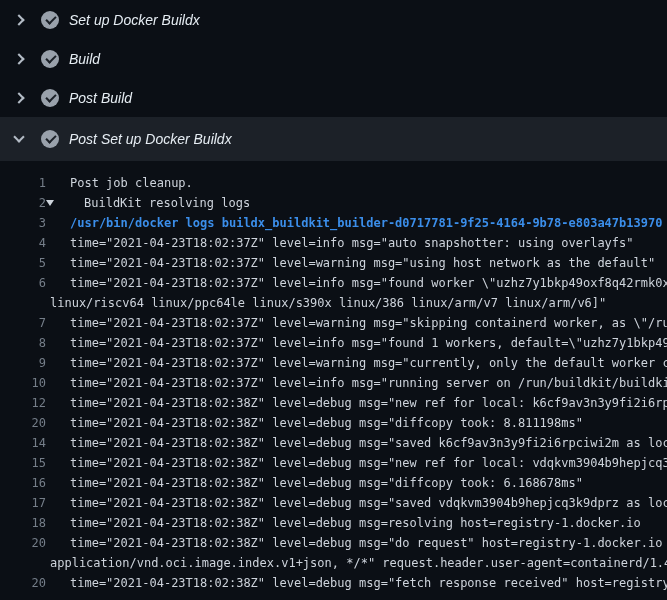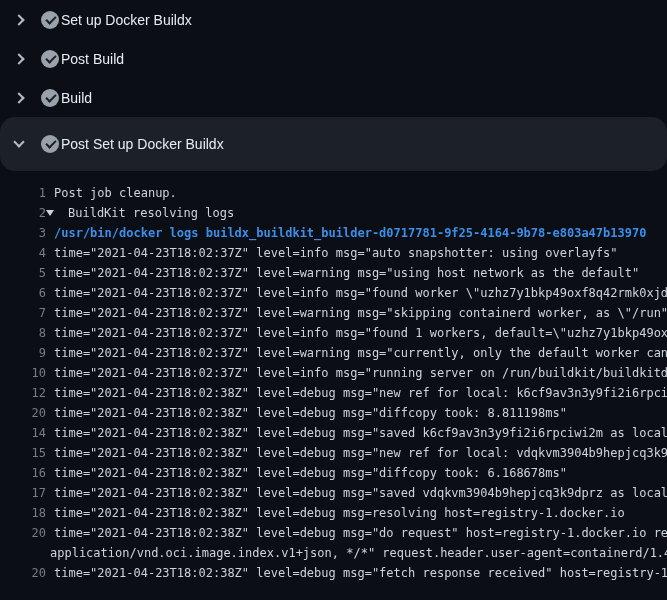--- a/index.html
+++ b/index.html
@@ -16,21 +16,21 @@
   *{box-sizing:border-box;margin:0;padding:0;}
   html,body{width:667px;height:600px;overflow:hidden;}
   body{background:var(--bg);font-family:"Liberation Sans",sans-serif;}
 
   
   .steps{width:100%;}
   .step{
     height:39px;display:flex;align-items:center;
     padding-left:12px;cursor:pointer;
   }
-  .step.expanded{height:54px;background:var(--highlight);border-radius:15px;}
+  .step.expanded{height:44px;background:var(--highlight);}
   .chev{
     width:8px;height:8px;flex:0 0 auto;
     border-right:2px solid var(--chevron);
     border-bottom:2px solid var(--chevron);
     transform:rotate(-45deg);
     margin:0 0 0 3px;
   }
   .step.expanded .chev{transform:rotate(45deg);margin-top:-4px;}
   .check{
     width:18px;height:18px;border-radius:50%;
@@ -38,36 +38,36 @@
     margin-left:18px;flex:0 0 auto;position:relative;
   }
   .check::after{
     content:"";position:absolute;left:5px;top:5px;
     width:8px;height:4px;
     border-left:2px solid var(--check-stroke);
     border-bottom:2px solid var(--check-stroke);
     transform:rotate(-45deg);
   }
   .step-label{
-    margin-left:2px;color:var(--step-text);
-    font-size:14px;font-weight:500;white-space:nowrap;
+    margin-left:10px;color:var(--step-text);
+    font-size:14px;font-weight:500;white-space:nowrap;font-style:italic;
   }
 
   
   .log{
     padding-top:12px;
     font-family:"DejaVu Sans Mono","Liberation Mono",monospace;
     font-size:12px;line-height:20px;color:var(--log-text);
   }
   .row{display:flex;white-space:pre;overflow:hidden;height:20px;}
   .ln{
     flex:0 0 46px;text-align:right;color:var(--line-num);
     cursor:pointer;
   }
-  .txt{margin-left:8px;}
+  .txt{margin-left:24px;}
   .row.normal .txt,.row.command .txt{}
   .row.wrap .ln{visibility:hidden;}
   .row.wrap .txt{margin-left:4px;}
   .row.command .txt{color:var(--command);font-weight:bold;}
   .expander{
     display:none;width:0;height:0;
     border-left:4px solid transparent;
     border-right:4px solid transparent;
     border-top:6px solid var(--log-text);
     margin:7px 6px 0 0;flex:0 0 auto;
@@ -81,27 +81,27 @@
 <div class="steps">
   <div class="step">
     <span class="chev"></span>
     <span class="check"></span>
     <span class="step-label">Set up Docker Buildx</span>
   </div>
 
   <div class="step">
     <span class="chev"></span>
     <span class="check"></span>
+    <span class="step-label">Build</span>
+  </div>
+
+  <div class="step">
+    <span class="chev"></span>
+    <span class="check"></span>
     <span class="step-label">Post Build</span>
-  </div>
-
-  <div class="step">
-    <span class="chev"></span>
-    <span class="check"></span>
-    <span class="step-label">Build</span>
   </div>
 
   <div class="step expanded">
     <span class="chev"></span>
     <span class="check"></span>
     <span class="step-label">Post Set up Docker Buildx</span>
   </div>
 </div>
 
 <div class="log">
@@ -134,97 +134,102 @@
     
     <span class="txt">time="2021-04-23T18:02:37Z" level=warning msg="using host network as the default"</span>
   </div>
 
   <div class="row normal">
     <span class="ln">6</span>
     
     <span class="txt">time="2021-04-23T18:02:37Z" level=info msg="found worker \"uzhz7y1bkp49oxf8q42rmk0xjd\"</span>
   </div>
 
-
-  <div class="row normal">
-    <span class="ln">7</span>
-    
-    <span class="txt">time="2021-04-23T18:02:37Z" level=warning msg="skipping containerd worker, as \"/run"</span>
-  </div>
-
-  <div class="row normal">
-    <span class="ln">8</span>
-    
-    <span class="txt">time="2021-04-23T18:02:37Z" level=info msg="found 1 workers, default=\"uzhz7y1bkp49ox"</span>
-  </div>
-
-  <div class="row normal">
-    <span class="ln">9</span>
-    
-    <span class="txt">time="2021-04-23T18:02:37Z" level=warning msg="currently, only the default worker can"</span>
-  </div>
-
-  <div class="row normal">
-    <span class="ln">10</span>
-    
-    <span class="txt">time="2021-04-23T18:02:37Z" level=info msg="running server on /run/buildkit/buildkitd"</span>
-  </div>
-
-
-  <div class="row normal">
-    <span class="ln">12</span>
-    
-    <span class="txt">time="2021-04-23T18:02:38Z" level=debug msg="new ref for local: k6cf9av3n3y9fi2i6rpci"</span>
-  </div>
-
-  <div class="row normal">
-    <span class="ln">20</span>
-    
-    <span class="txt">time="2021-04-23T18:02:38Z" level=debug msg="diffcopy took: 8.811198ms"</span>
-  </div>
-
-  <div class="row normal">
-    <span class="ln">14</span>
-    
-    <span class="txt">time="2021-04-23T18:02:38Z" level=debug msg="saved k6cf9av3n3y9fi2i6rpciwi2m as local"</span>
-  </div>
-
-  <div class="row normal">
-    <span class="ln">15</span>
-    
-    <span class="txt">time="2021-04-23T18:02:38Z" level=debug msg="new ref for local: vdqkvm3904b9hepjcq3k9"</span>
-  </div>
-
-  <div class="row normal">
-    <span class="ln">16</span>
-    
-    <span class="txt">time="2021-04-23T18:02:38Z" level=debug msg="diffcopy took: 6.168678ms"</span>
-  </div>
-
-  <div class="row normal">
-    <span class="ln">17</span>
-    
-    <span class="txt">time="2021-04-23T18:02:38Z" level=debug msg="saved vdqkvm3904b9hepjcq3k9dprz as local"</span>
-  </div>
-
-  <div class="row normal">
-    <span class="ln">18</span>
-    
-    <span class="txt">time="2021-04-23T18:02:38Z" level=debug msg=resolving host=registry-1.docker.io</span>
-  </div>
-
-  <div class="row normal">
-    <span class="ln">20</span>
-    
-    <span class="txt">time="2021-04-23T18:02:38Z" level=debug msg="do request" host=registry-1.docker.io re</span>
-  </div>
-
   <div class="row wrap">
     <span class="ln"></span>
     
+    <span class="txt">linux/riscv64 linux/ppc64le linux/s390x linux/386 linux/arm/v7 linux/arm/v6]"</span>
+  </div>
+
+  <div class="row normal">
+    <span class="ln">7</span>
+    
+    <span class="txt">time="2021-04-23T18:02:37Z" level=warning msg="skipping containerd worker, as \"/run"</span>
+  </div>
+
+  <div class="row normal">
+    <span class="ln">8</span>
+    
+    <span class="txt">time="2021-04-23T18:02:37Z" level=info msg="found 1 workers, default=\"uzhz7y1bkp49ox"</span>
+  </div>
+
+  <div class="row normal">
+    <span class="ln">9</span>
+    
+    <span class="txt">time="2021-04-23T18:02:37Z" level=warning msg="currently, only the default worker can"</span>
+  </div>
+
+  <div class="row normal">
+    <span class="ln">10</span>
+    
+    <span class="txt">time="2021-04-23T18:02:37Z" level=info msg="running server on /run/buildkit/buildkitd"</span>
+  </div>
+
+
+  <div class="row normal">
+    <span class="ln">12</span>
+    
+    <span class="txt">time="2021-04-23T18:02:38Z" level=debug msg="new ref for local: k6cf9av3n3y9fi2i6rpci"</span>
+  </div>
+
+  <div class="row normal">
+    <span class="ln">20</span>
+    
+    <span class="txt">time="2021-04-23T18:02:38Z" level=debug msg="diffcopy took: 8.811198ms"</span>
+  </div>
+
+  <div class="row normal">
+    <span class="ln">14</span>
+    
+    <span class="txt">time="2021-04-23T18:02:38Z" level=debug msg="saved k6cf9av3n3y9fi2i6rpciwi2m as local"</span>
+  </div>
+
+  <div class="row normal">
+    <span class="ln">15</span>
+    
+    <span class="txt">time="2021-04-23T18:02:38Z" level=debug msg="new ref for local: vdqkvm3904b9hepjcq3k9"</span>
+  </div>
+
+  <div class="row normal">
+    <span class="ln">16</span>
+    
+    <span class="txt">time="2021-04-23T18:02:38Z" level=debug msg="diffcopy took: 6.168678ms"</span>
+  </div>
+
+  <div class="row normal">
+    <span class="ln">17</span>
+    
+    <span class="txt">time="2021-04-23T18:02:38Z" level=debug msg="saved vdqkvm3904b9hepjcq3k9dprz as local"</span>
+  </div>
+
+  <div class="row normal">
+    <span class="ln">18</span>
+    
+    <span class="txt">time="2021-04-23T18:02:38Z" level=debug msg=resolving host=registry-1.docker.io</span>
+  </div>
+
+  <div class="row normal">
+    <span class="ln">20</span>
+    
+    <span class="txt">time="2021-04-23T18:02:38Z" level=debug msg="do request" host=registry-1.docker.io re</span>
+  </div>
+
+  <div class="row wrap">
+    <span class="ln"></span>
+    
     <span class="txt">application/vnd.oci.image.index.v1+json, */*" request.header.user-agent=containerd/1.4.</span>
   </div>
 
   <div class="row normal">
     <span class="ln">20</span>
     
     <span class="txt">time="2021-04-23T18:02:38Z" level=debug msg="fetch response received" host=registry-1</span>
   </div>
 </div>
 

